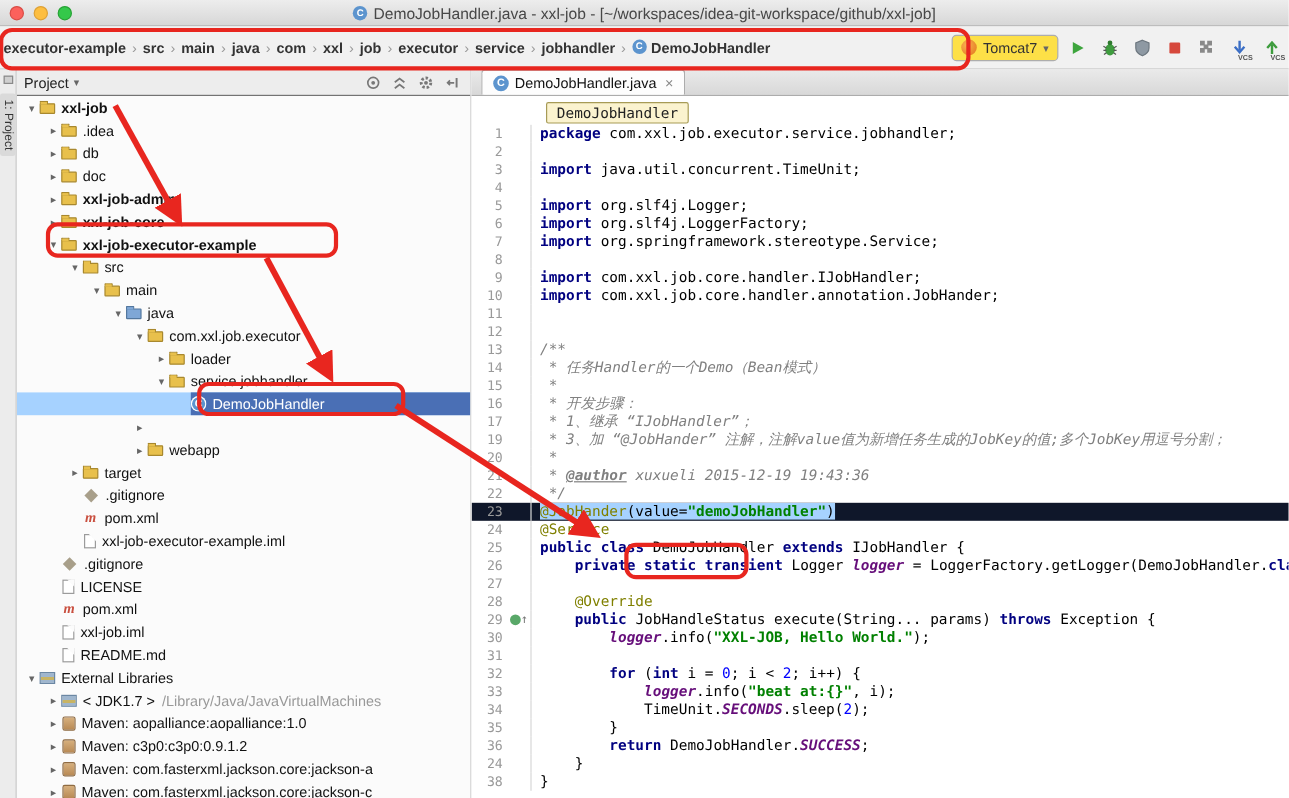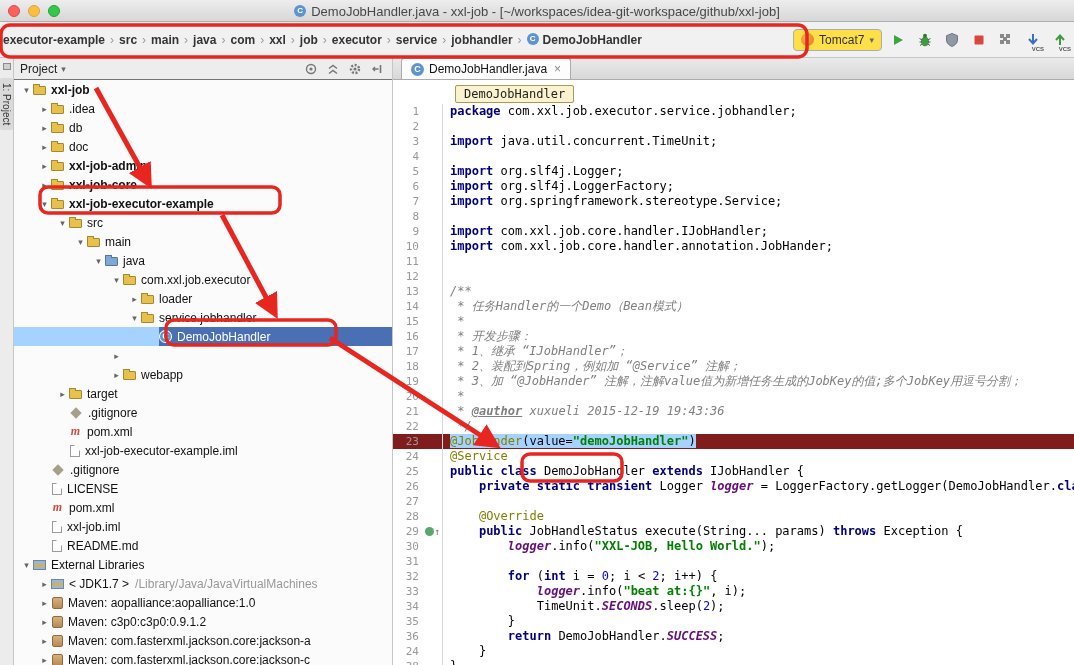--- a/index.html
+++ b/index.html
@@ -87,21 +87,21 @@
     display:flex;align-items:flex-end}
   .tab{display:flex;align-items:center;gap:5px;height:21px;margin-left:8px;padding:0 9px;
     background:#FDFDFD;border:1px solid #ACACAC;border-bottom:none;border-radius:3px 3px 0 0;
     font-size:12px;color:#111}
   .closex{color:#888;font-size:12px;margin-left:2px}
   .editor-body{position:absolute;top:22px;left:0;right:0;bottom:0;overflow:hidden;background:#fff}
   .chip{position:absolute;left:62px;top:5px;border:1px solid #A79B56;background:#FBF3CF;
     padding:1px 8px;font:12px "DejaVu Sans Mono",monospace;color:#222;border-radius:2px;z-index:5}
   #code{position:absolute;top:24px;left:0;right:0}
   .cl{display:flex;height:15px;white-space:pre;font:12px/15px "DejaVu Sans Mono",monospace;color:#000}
-  .cl.current{background:#7f1d1d}
+  .cl.current{background:#0f172a}
   .lnum{width:30px;flex:none;text-align:right;padding-right:4px;color:#999;font-size:11px;line-height:15px}
   .gut{width:20px;flex:none;border-right:1px solid #D8D8D8;position:relative}
   .lcode{padding-left:7px;overflow:hidden}
   .sel{background:var(--c-selection_blue,#A6D2FF)}
   .gdot{position:absolute;left:2px;top:3px;width:9px;height:9px;border-radius:50%;background:#59A869}
   .gup{position:absolute;right:2px;top:0;font-size:10px;color:#777;line-height:15px}
 
   .tok-k{color:var(--c-keyword_blue,#000080);font-weight:bold}
   .tok-p{color:#000}
   .tok-s{color:var(--c-string_green,#008000);font-weight:bold}
@@ -504,21 +504,20 @@
           <div class="cl"><span class="lnum">8</span><span class="gut"></span><span class="lcode"></span></div>
           <div class="cl"><span class="lnum">9</span><span class="gut"></span><span class="lcode"><span class="tok-k">import</span><span class="tok-p"> com.xxl.job.core.handler.IJobHandler;</span></span></div>
           <div class="cl"><span class="lnum">10</span><span class="gut"></span><span class="lcode"><span class="tok-k">import</span><span class="tok-p"> com.xxl.job.core.handler.annotation.JobHander;</span></span></div>
           <div class="cl"><span class="lnum">11</span><span class="gut"></span><span class="lcode"></span></div>
           <div class="cl"><span class="lnum">12</span><span class="gut"></span><span class="lcode"></span></div>
           <div class="cl"><span class="lnum">13</span><span class="gut"></span><span class="lcode"><span class="tok-c">/**</span></span></div>
           <div class="cl"><span class="lnum">14</span><span class="gut"></span><span class="lcode"><span class="tok-c"> * 任务Handler的一个Demo（Bean模式）</span></span></div>
           <div class="cl"><span class="lnum">15</span><span class="gut"></span><span class="lcode"><span class="tok-c"> *</span></span></div>
           <div class="cl"><span class="lnum">16</span><span class="gut"></span><span class="lcode"><span class="tok-c"> * 开发步骤：</span></span></div>
           <div class="cl"><span class="lnum">17</span><span class="gut"></span><span class="lcode"><span class="tok-c"> * 1、继承 “IJobHandler”；</span></span></div>
-          <div class="cl"><span class="lnum">18</span><span class="gut"></span><span class="lcode"><span class="tok-c"> * 2、装配到Spring，例如加 “@Service” 注解；</span></span></div>
           <div class="cl"><span class="lnum">19</span><span class="gut"></span><span class="lcode"><span class="tok-c"> * 3、加 “@JobHander” 注解，注解value值为新增任务生成的JobKey的值;多个JobKey用逗号分割；</span></span></div>
           <div class="cl"><span class="lnum">20</span><span class="gut"></span><span class="lcode"><span class="tok-c"> *</span></span></div>
           <div class="cl"><span class="lnum">21</span><span class="gut"></span><span class="lcode"><span class="tok-c"> * </span><span class="tok-d">@author</span><span class="tok-c"> xuxueli 2015-12-19 19:43:36</span></span></div>
           <div class="cl"><span class="lnum">22</span><span class="gut"></span><span class="lcode"><span class="tok-c"> */</span></span></div>
           <div class="cl current"><span class="lnum">23</span><span class="gut"></span><span class="lcode"><span class="sel"><span class="tok-a">@JobHander</span><span class="tok-p">(value=</span><span class="tok-s">"demoJobHandler"</span><span class="tok-p">)</span></span></span></div>
           <div class="cl"><span class="lnum">24</span><span class="gut"></span><span class="lcode"><span class="tok-a">@Service</span></span></div>
           <div class="cl"><span class="lnum">25</span><span class="gut"></span><span class="lcode"><span class="tok-k">public</span><span class="tok-p"> </span><span class="tok-k">class</span><span class="tok-p"> DemoJobHandler </span><span class="tok-k">extends</span><span class="tok-p"> IJobHandler {</span></span></div>
           <div class="cl"><span class="lnum">26</span><span class="gut"></span><span class="lcode"><span class="tok-p">    </span><span class="tok-k">private</span><span class="tok-p"> </span><span class="tok-k">static</span><span class="tok-p"> </span><span class="tok-k">transient</span><span class="tok-p"> Logger </span><span class="tok-f">logger</span><span class="tok-p"> = LoggerFactory.getLogger(DemoJobHandler.</span><span class="tok-k">class</span></span></div>
           <div class="cl"><span class="lnum">27</span><span class="gut"></span><span class="lcode"></span></div>
           <div class="cl"><span class="lnum">28</span><span class="gut"></span><span class="lcode"><span class="tok-p">    </span><span class="tok-a">@Override</span></span></div>

